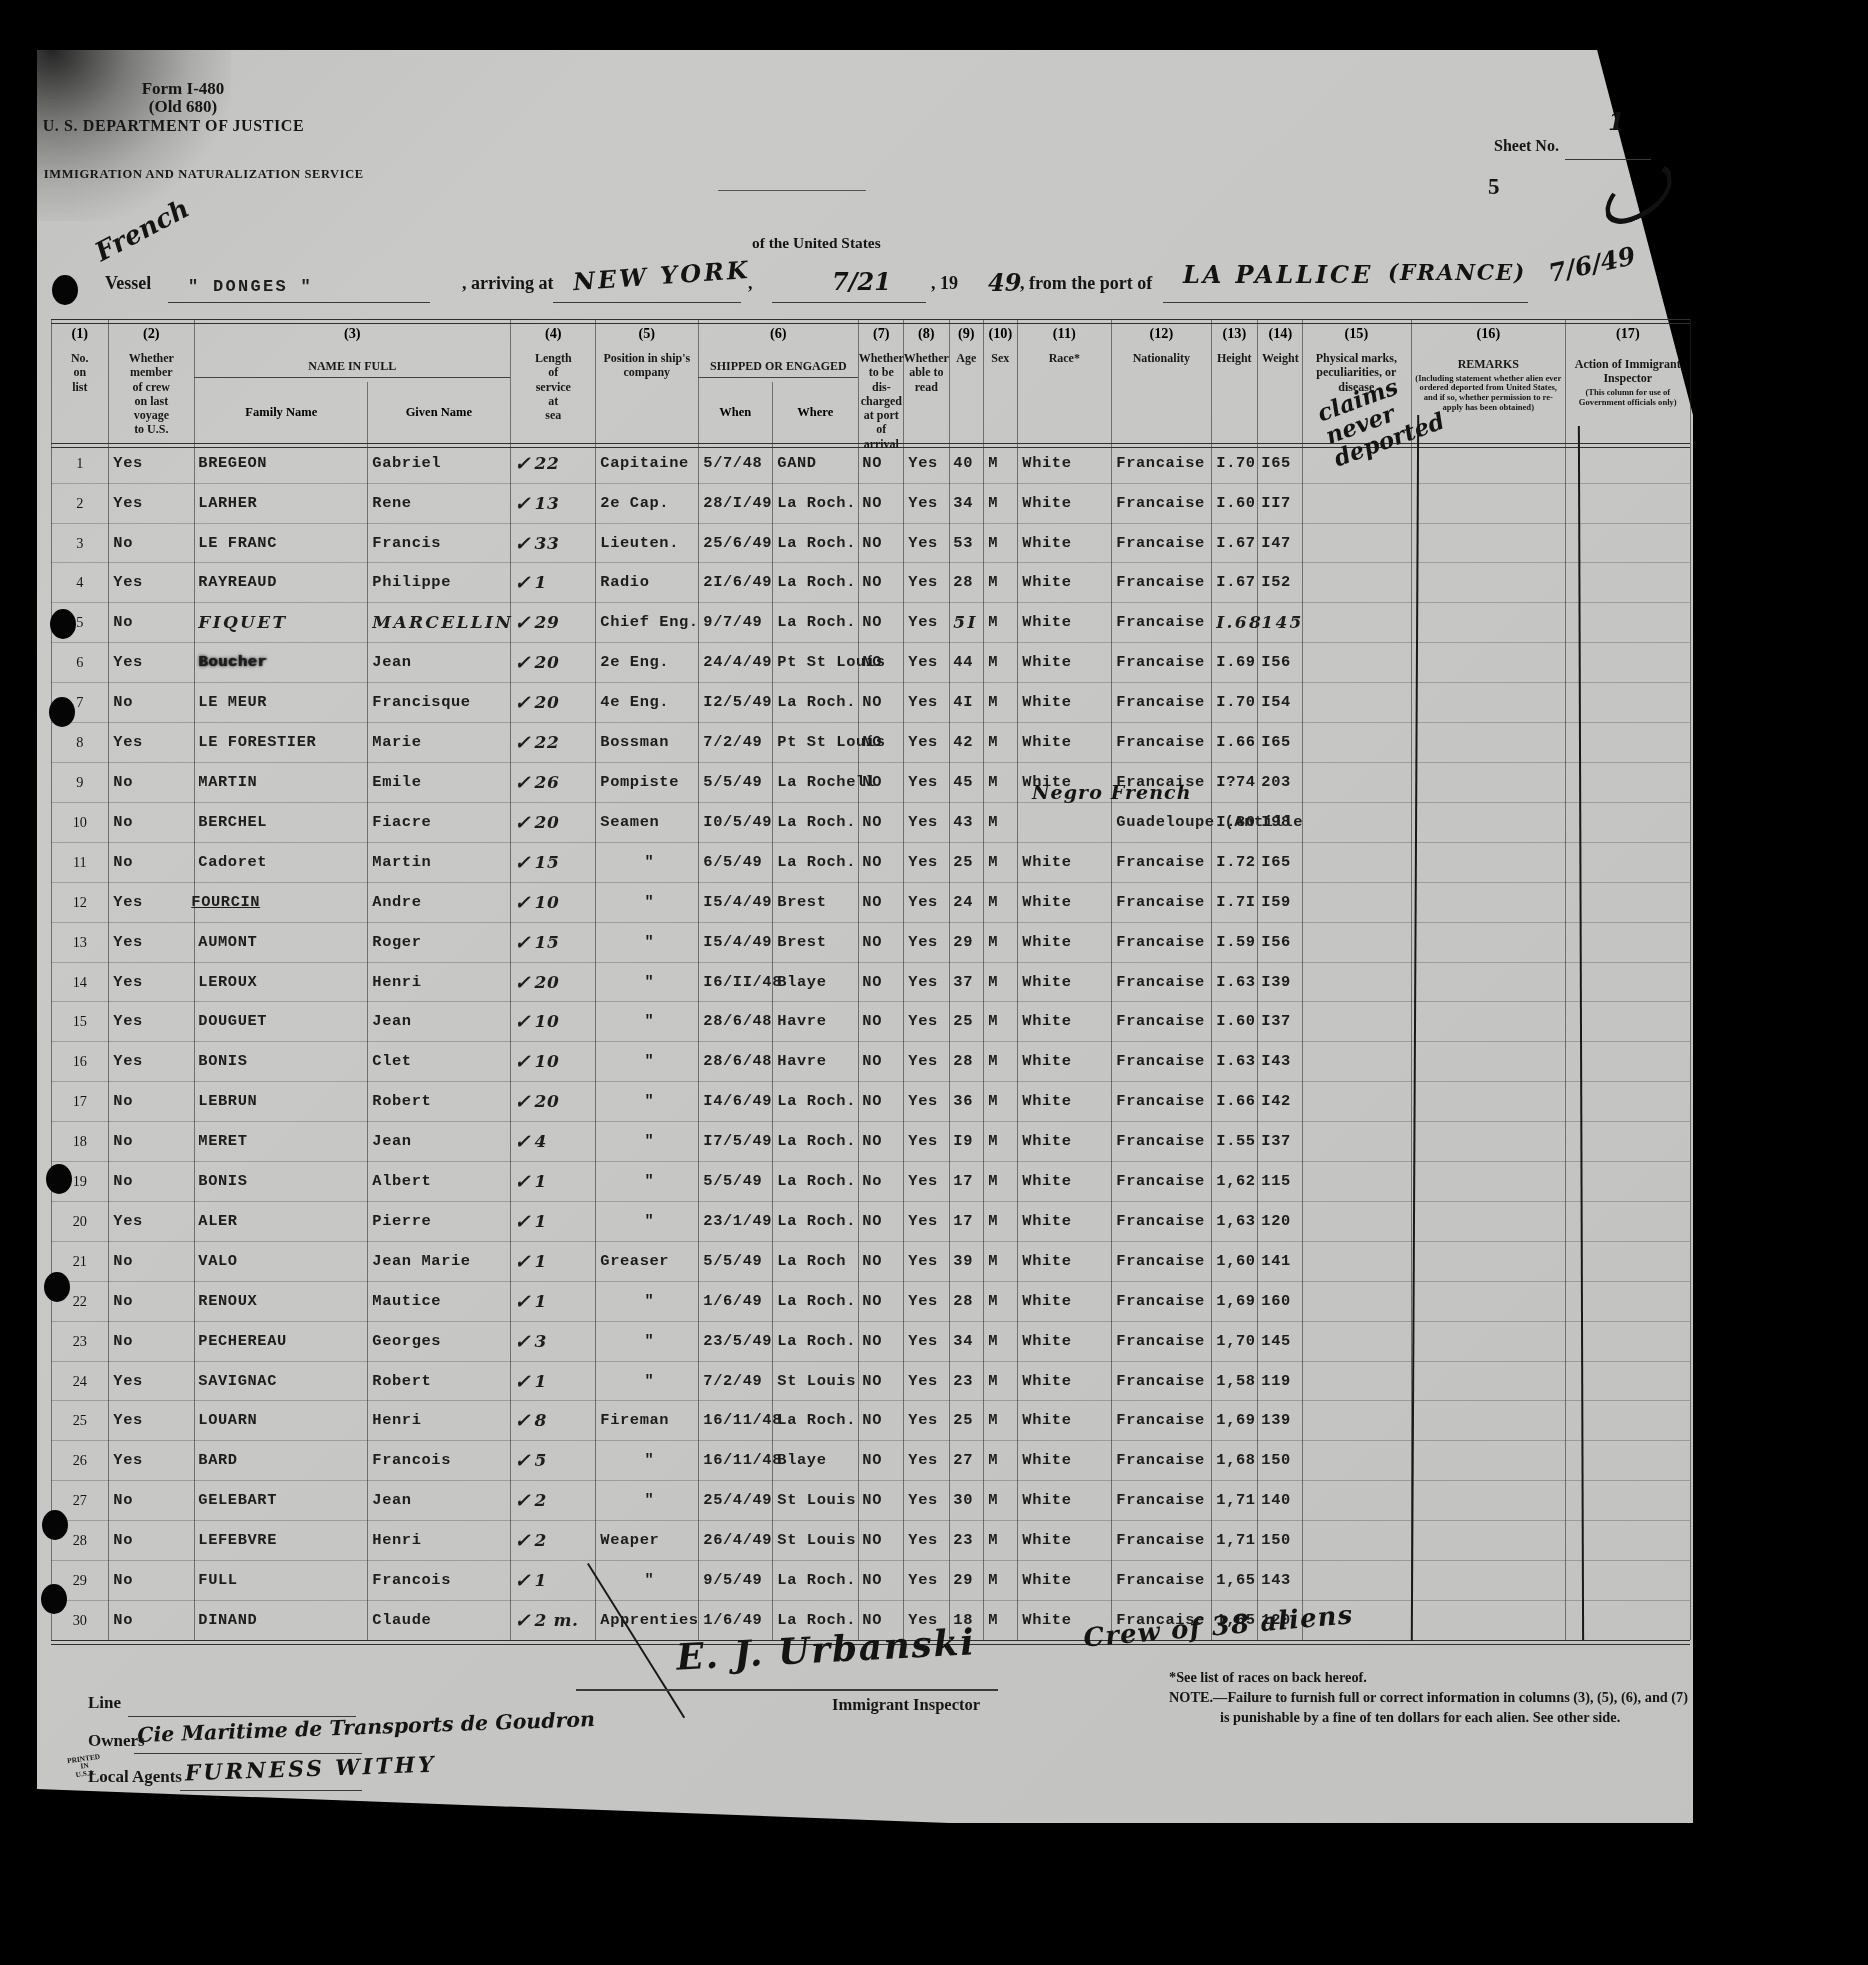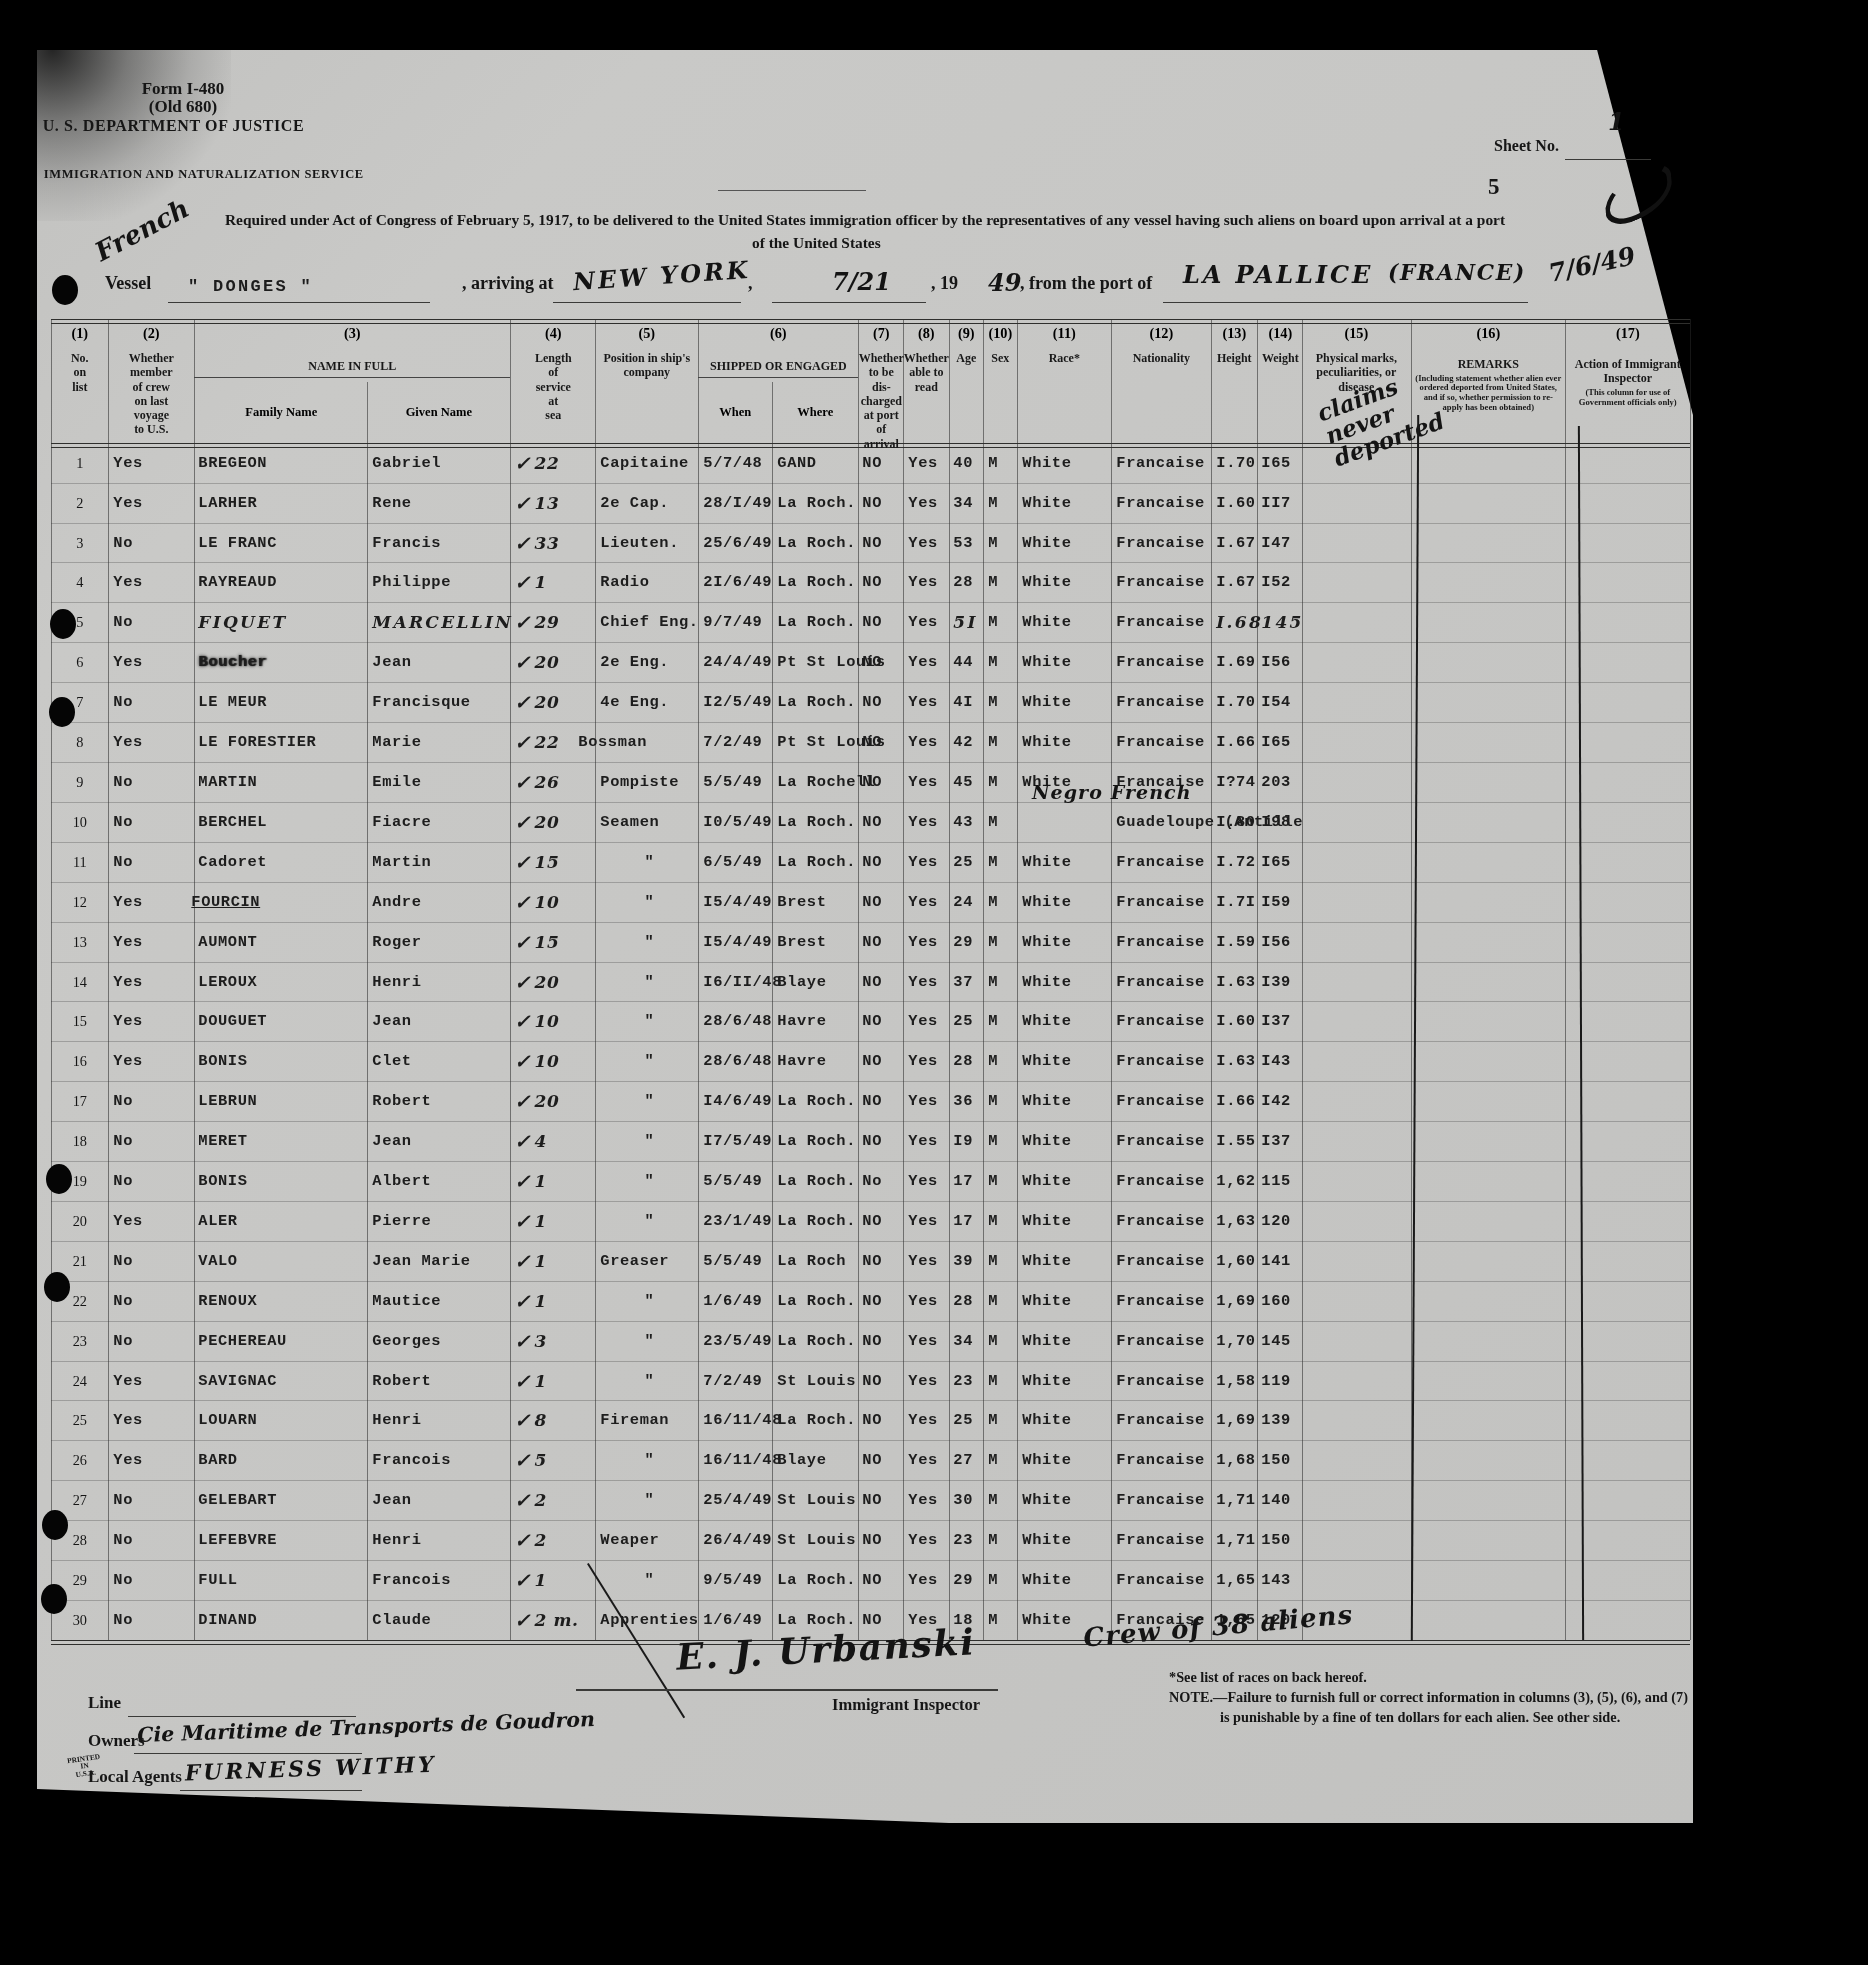--- a/index.html
+++ b/index.html
@@ -88,21 +88,20 @@
     <div class="abs printed svc" style="left:6.8px;top:86px;">IMMIGRATION AND NATURALIZATION SERVICE</div>
 
     <div class="abs printed sheet" style="left:1457px;top:87px;">Sheet No.</div>
     <div class="abs hand" style="left:1571px;top:57px;font-size:24px;font-weight:700;">1</div>
     <div class="rule" style="left:1528px;top:109px;width:86px;"></div>
 
     <div class="rule" style="left:681px;top:140px;width:148px;height:1.1px;background:#555;"></div>
     <div class="abs printed" style="left:1451px;top:124px;font-size:23px;font-weight:700;">5</div>
     <div class="scribble" style="left:1565px;top:123px;"></div>
 
-    <div class="abs printed subtitle center" style="left:0;top:161px;width:1656px;">Required under Act of Congress of February 5, 1917, to be delivered to the United States immigration officer by the representatives of any vessel having such aliens on board upon arrival at a port</div>
     <div class="abs printed subtitle" style="left:715px;top:184px;">of the United States</div>
 
     <div class="abs hand" style="left:54px;top:165px;font-size:26px;font-weight:700;transform:rotate(-28deg);">French</div>
     <div class="abs printed vessel-line" style="left:68px;top:223px;">Vessel</div>
     <div class="abs typed" style="left:151px;top:227px;font-size:17px;letter-spacing:2.3px;">" DONGES "</div>
     <div class="rule" style="left:131px;top:252px;width:262px;"></div>
     <div class="abs printed vessel-line" style="left:425px;top:223px;">, arriving at</div>
     <div class="abs hand-caps" style="left:536px;top:211px;font-size:24px;transform:rotate(-4deg);">NEW YORK</div>
     <div class="rule" style="left:516px;top:252px;width:188px;"></div>
     <div class="abs printed vessel-line" style="left:711px;top:223px;">,</div>
@@ -382,21 +381,21 @@
         </div>
         <div class="row" style="top:403px;">
           <div class="cell num printed" style="left:0px;width:57px;">8</div>
           <div class="cell typed" style="left:62px;width:81px;">Yes</div>
           <div class="cell typed" style="left:147px;width:169px;">LE FORESTIER</div>
           <div class="cell typed" style="left:321px;width:138px;">Marie</div>
           <div class="cell typed" style="left:463px;width:81px;">
             <div class="check">✓</div>
             <div class="svc-hand">22</div>
           </div>
-          <div class="cell typed" style="left:527px;width:98px;">Bossman</div>
+          <div class="cell typed" style="left:549px;width:98px;">Bossman</div>
           <div class="cell typed" style="left:652px;width:70px;">7/2/49</div>
           <div class="cell typed" style="left:726px;width:81px;">Pt St Louis</div>
           <div class="cell typed" style="left:811px;width:41px;">NO</div>
           <div class="cell typed" style="left:857px;width:41px;">Yes</div>
           <div class="cell typed" style="left:902px;width:30px;">42</div>
           <div class="cell typed" style="left:937px;width:30px;">M</div>
           <div class="cell typed" style="left:971px;width:90px;">White</div>
           <div class="cell typed" style="left:1065px;width:95px;">Francaise</div>
           <div class="cell typed" style="left:1165px;width:41px;">I.66</div>
           <div class="cell typed" style="left:1210px;width:41px;">I65</div>

